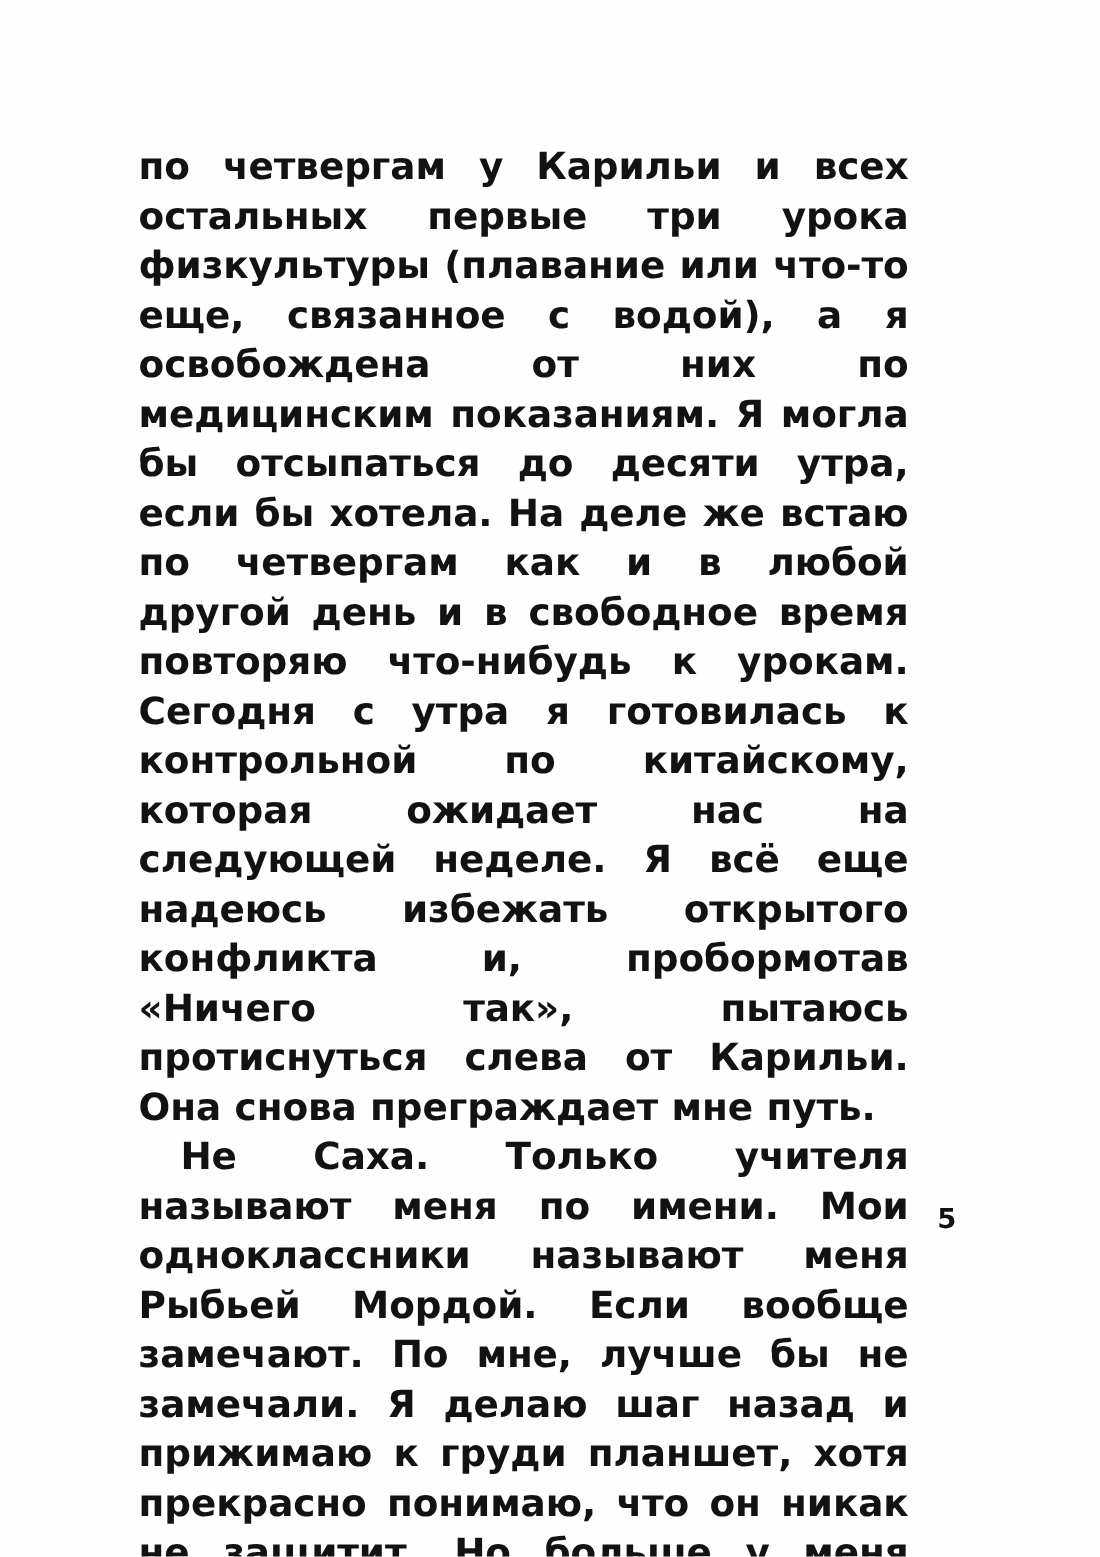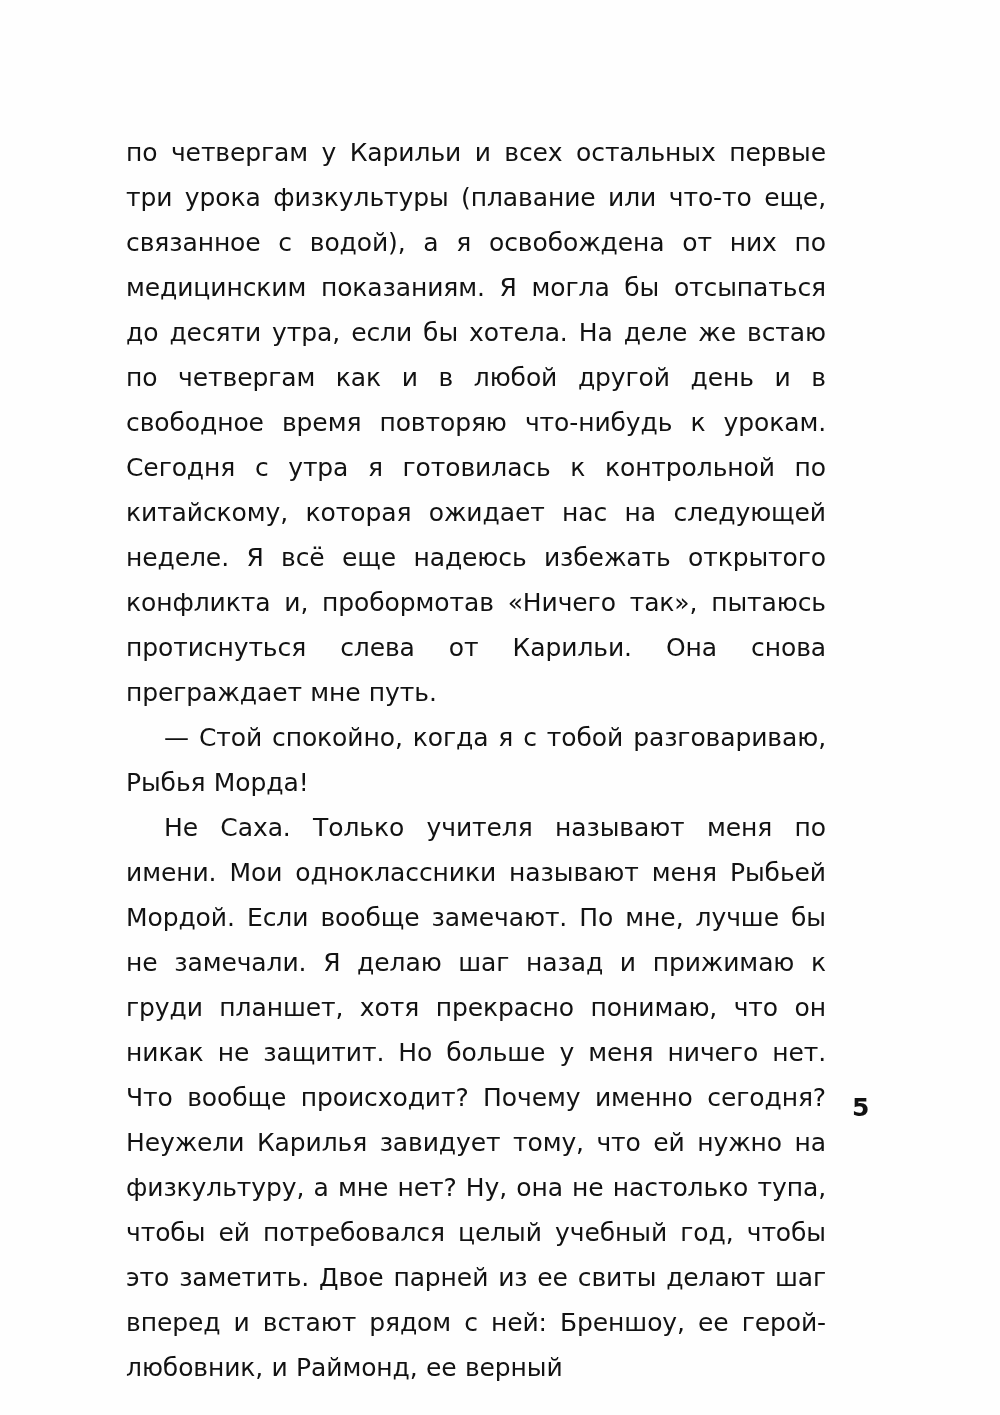--- a/index.html
+++ b/index.html
@@ -24,27 +24,28 @@
     background: #fefefe;
   }
   .text-column {
     position: absolute;
     left: 126px;
     top: 130px;
     width: 700px;
   }
   p.para {
     margin: 0;
-    font-size: 25px;
+    font-size: 34px;
     line-height: 45px;
     text-align: justify;
     text-justify: inter-word;
     letter-spacing: -0.1px;
     color: #121212;
     word-spacing: 0.5px;
+    font-weight: bold;
   }
   p.para.indent {
     text-indent: 38px;
   }
   p.para + p.para {
     margin-top: 0;
   }
   .page-number {
     position: absolute;
     left: 852px;
@@ -55,19 +56,18 @@
     font-family: "DejaVu Sans", sans-serif;
   }
 </style>
 </head>
 <body>
 
 <div class="page">
 
   <div class="text-column">
     <p class="para">по четвергам у Карильи и всех остальных первые три урока физкультуры (плавание или что-то еще, связанное с водой), а я освобождена от них по медицинским показаниям. Я могла бы отсыпаться до десяти утра, если бы хотела. На деле же встаю по четвергам как и в любой другой день и в свободное время повторяю что-нибудь к урокам. Сегодня с утра я готовилась к контрольной по китайскому, которая ожидает нас на следующей неделе. Я всё еще надеюсь избежать открытого конфликта и, пробормотав «Ничего так», пытаюсь протиснуться слева от Карильи. Она снова преграждает мне путь.</p>
-    <p class="para indent">— Стой спокойно, когда я с тобой разговариваю, Рыбья Морда!</p>
     <p class="para indent">Не Саха. Только учителя называют меня по имени. Мои одноклассники называют меня Рыбьей Мордой. Если вообще замечают. По мне, лучше бы не замечали. Я делаю шаг назад и прижимаю к груди планшет, хотя прекрасно понимаю, что он никак не защитит. Но больше у меня ничего нет. Что вообще происходит? Почему именно сегодня? Неужели Карилья завидует тому, что ей нужно на физкультуру, а мне нет? Ну, она не настолько тупа, чтобы ей потребовался целый учебный год, чтобы это заметить. Двое парней из ее свиты делают шаг вперед и встают рядом с ней: Бреншоу, ее герой-любовник, и Раймонд, ее верный</p>
   </div>
 
   <div class="page-number">5</div>
 
 </div>
 
 </body></html>

